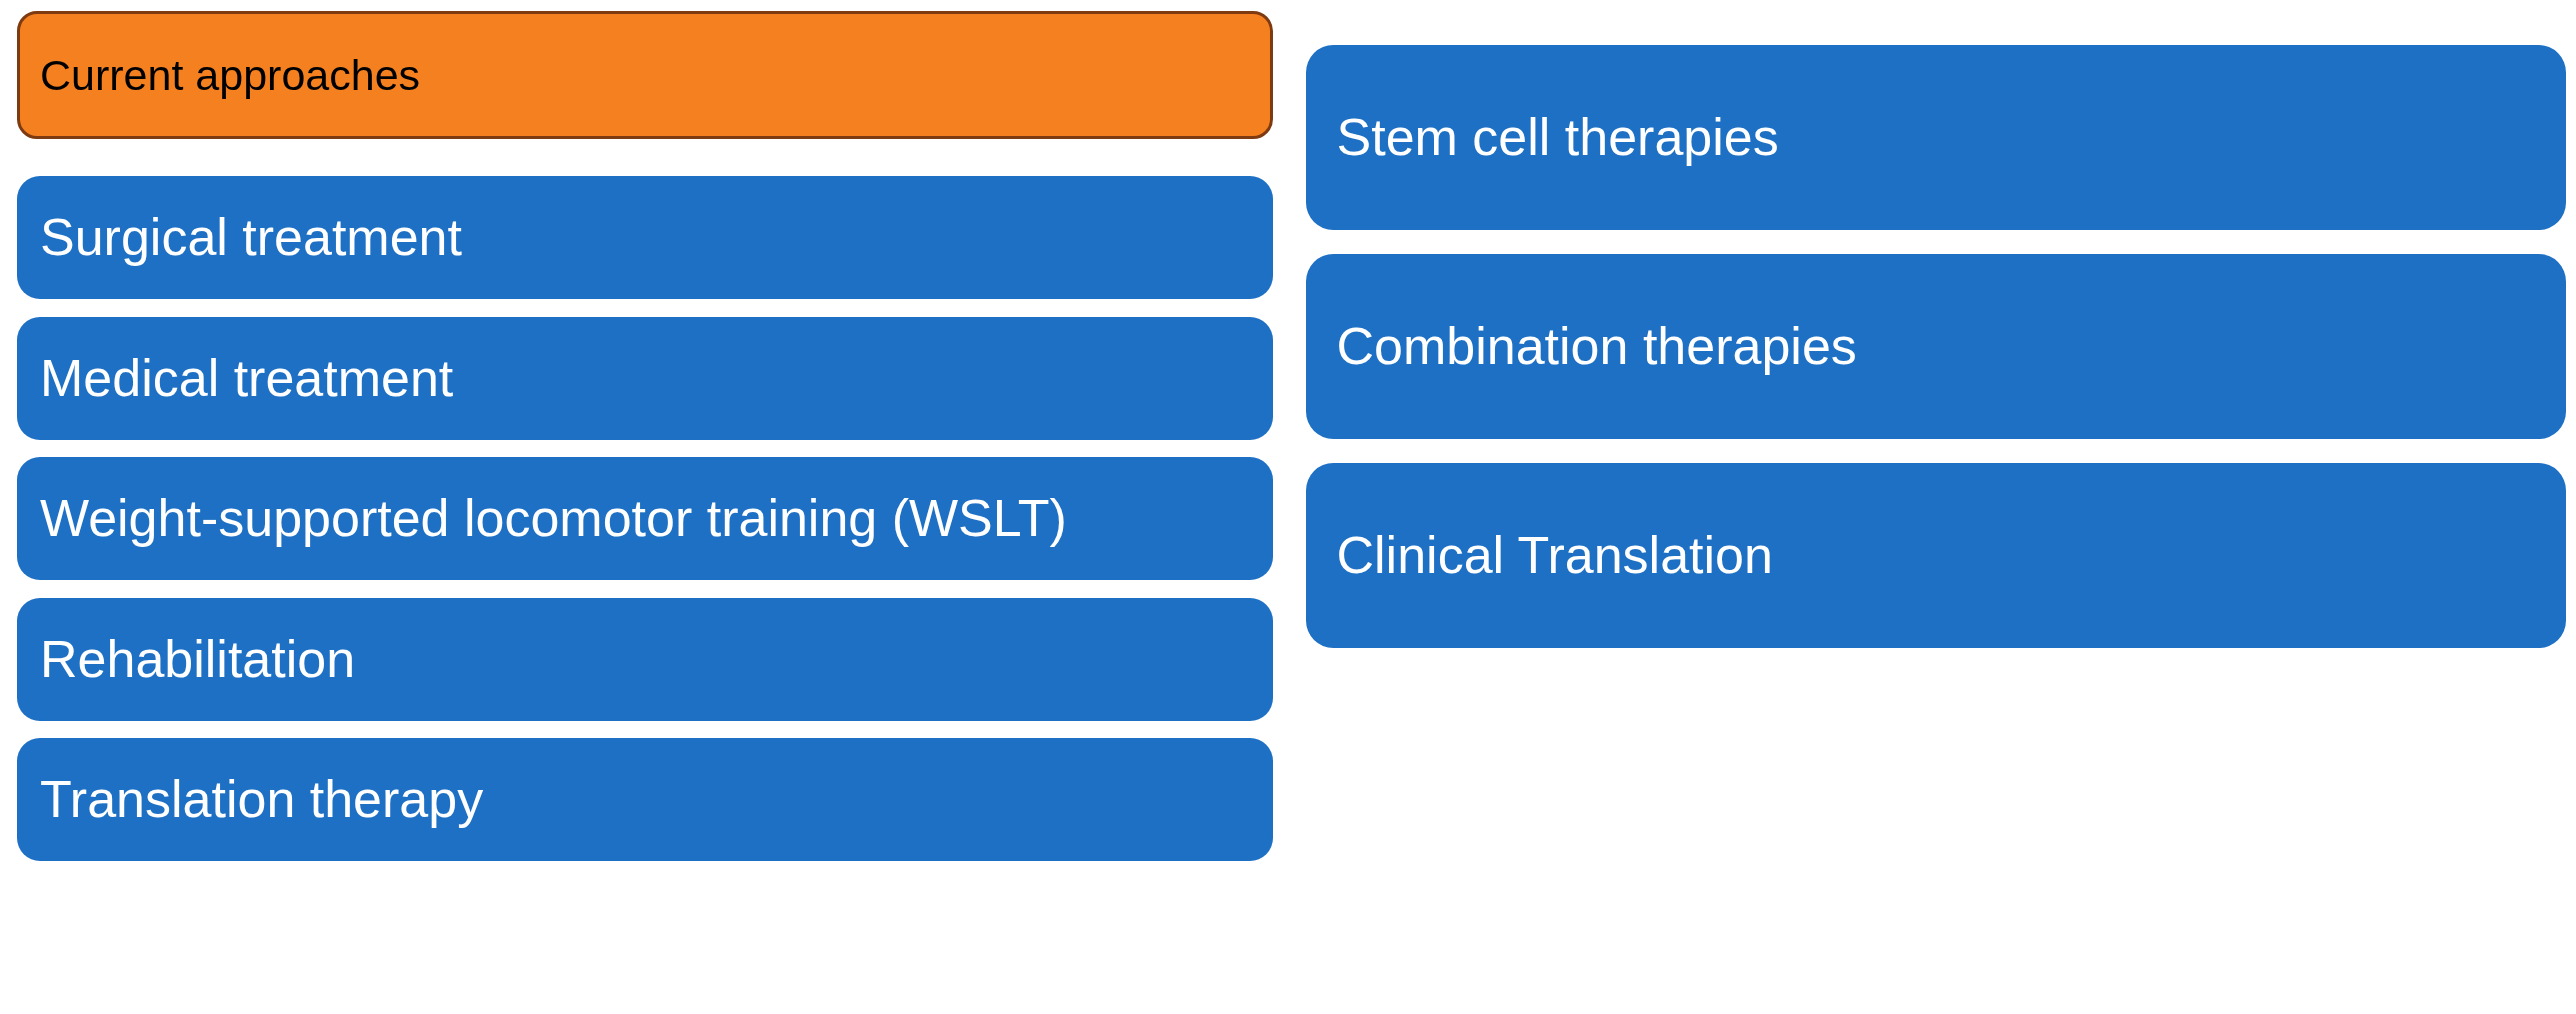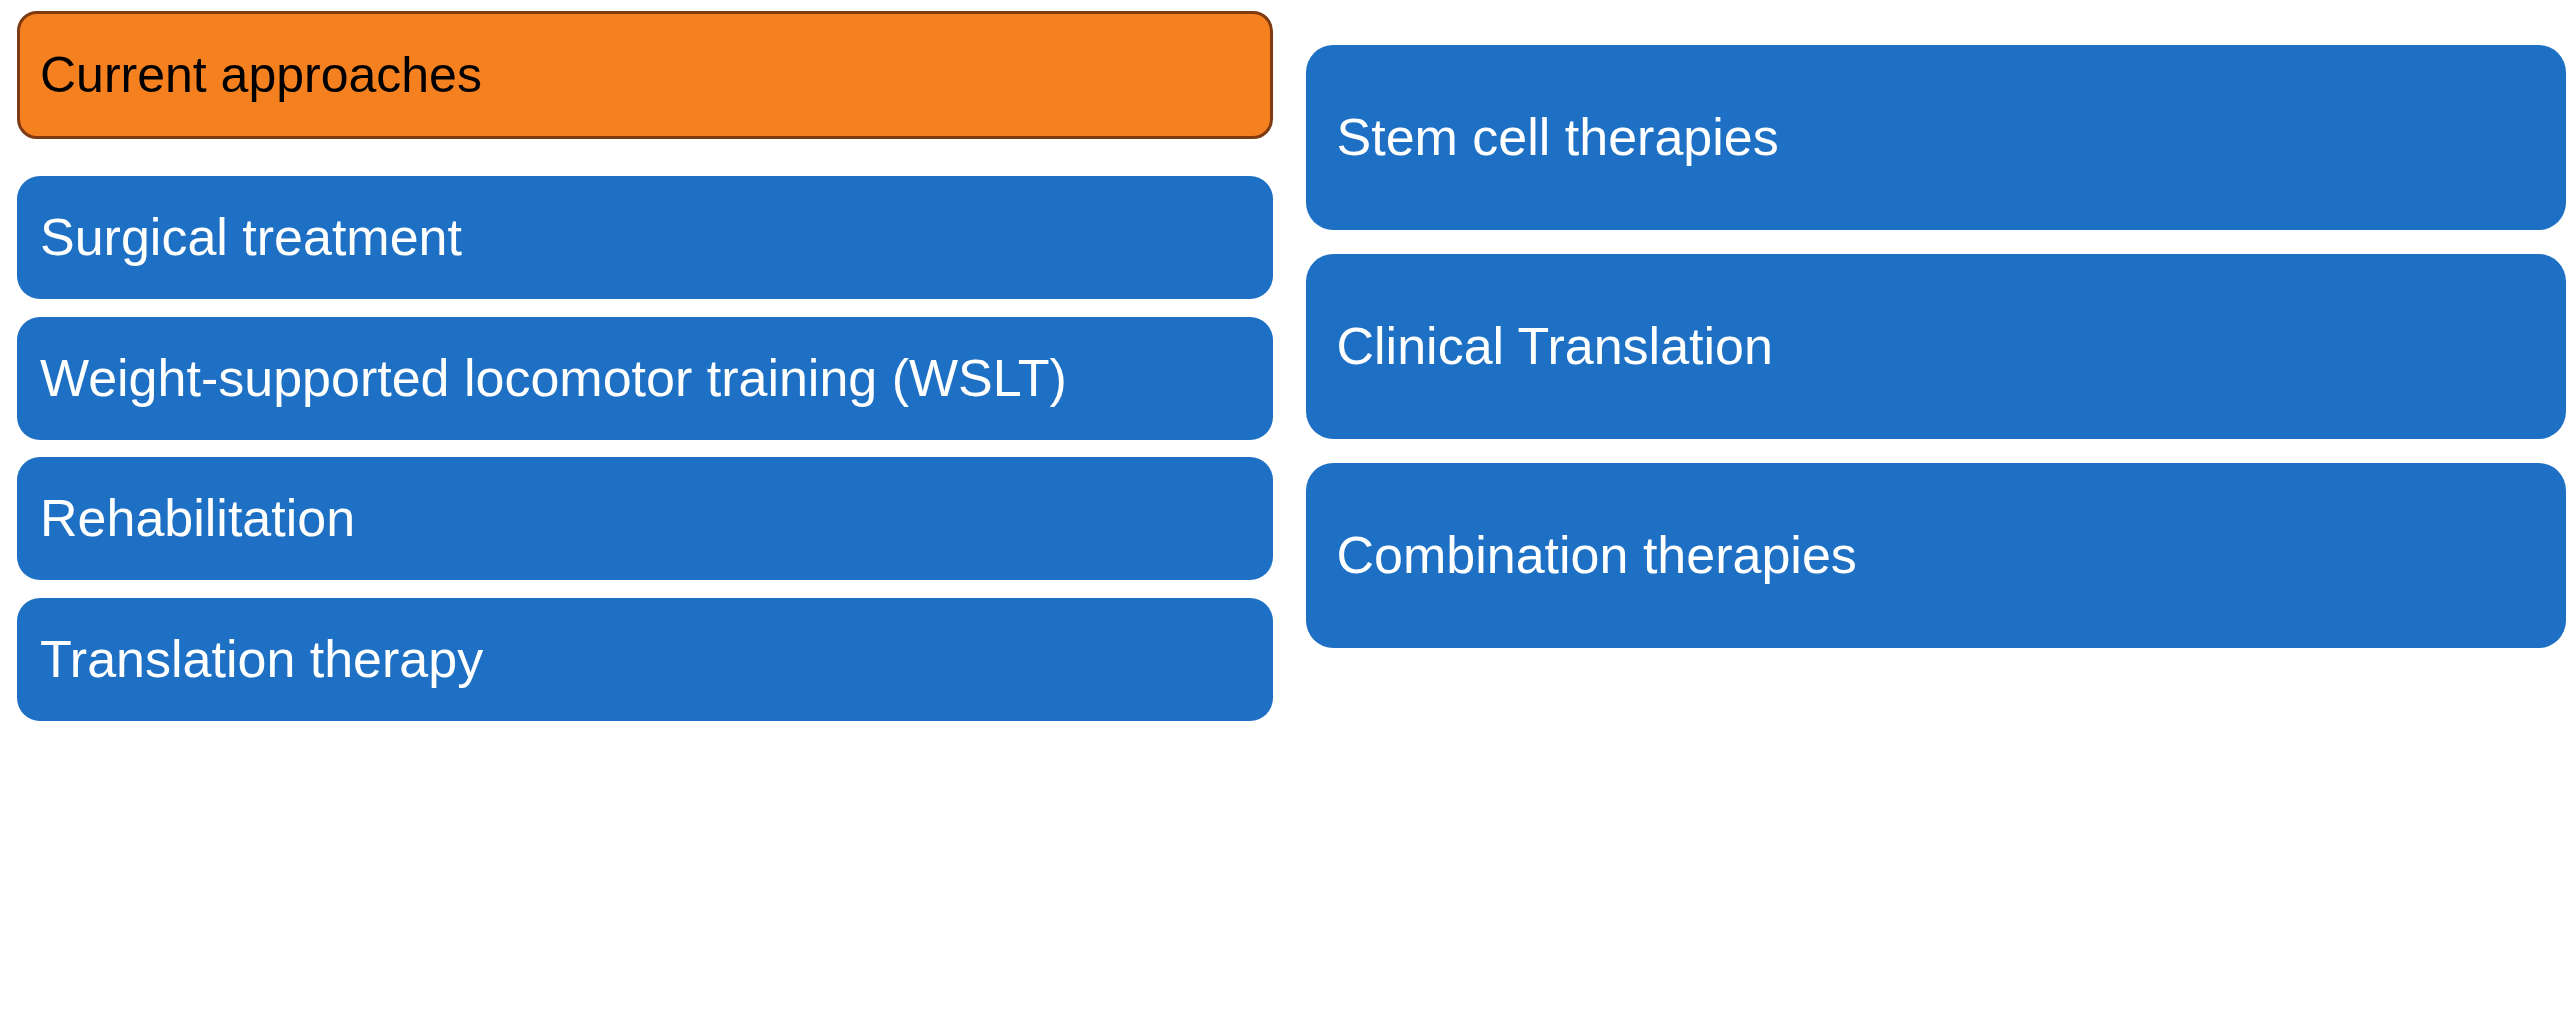--- a/index.html
+++ b/index.html
@@ -26,21 +26,21 @@
 
   .header-box {
     box-sizing: border-box;
     height: 128px;
     background: var(--orange, #F5801F);
     border: 3px solid var(--orange-border, #7E3A10);
     border-radius: 20px;
     display: flex;
     align-items: center;
     padding-left: 20px;
-    font-size: 50px;
+    font-size: 43px;
     color: var(--header-text, #000000);
     letter-spacing: 0px;
     white-space: nowrap;
   }
 
   .item {
     box-sizing: border-box;
     background: var(--blue, #1D70C4);
     color: var(--item-text, #ffffff);
     display: flex;
@@ -66,25 +66,26 @@
   .col-right .item.first { margin-top: 34px; }
 </style>
 </head>
 <body>
 
 <div class="canvas" style="--bg: #FFFFFF; --orange: #F5801F; --orange-border: #7E3A10; --header-text: #000000; --blue: #1D70C4; --item-text: #FFFFFF;">
 
   <div class="col col-left">
     <div class="header-box">Current approaches</div>
     <div class="item first">Surgical treatment</div>
+    <div class="item">Medical treatment</div>
     <div class="item">Weight-supported locomotor training (WSLT)</div>
     <div class="item">Rehabilitation</div>
     <div class="item">Translation therapy</div>
   </div>
 
   <div class="col col-right">
     <div class="item first">Stem cell therapies</div>
+    <div class="item">Combination therapies</div>
     <div class="item">Clinical Translation</div>
-    <div class="item">Combination therapies</div>
   </div>
 
 </div>
 
 
 </body></html>

